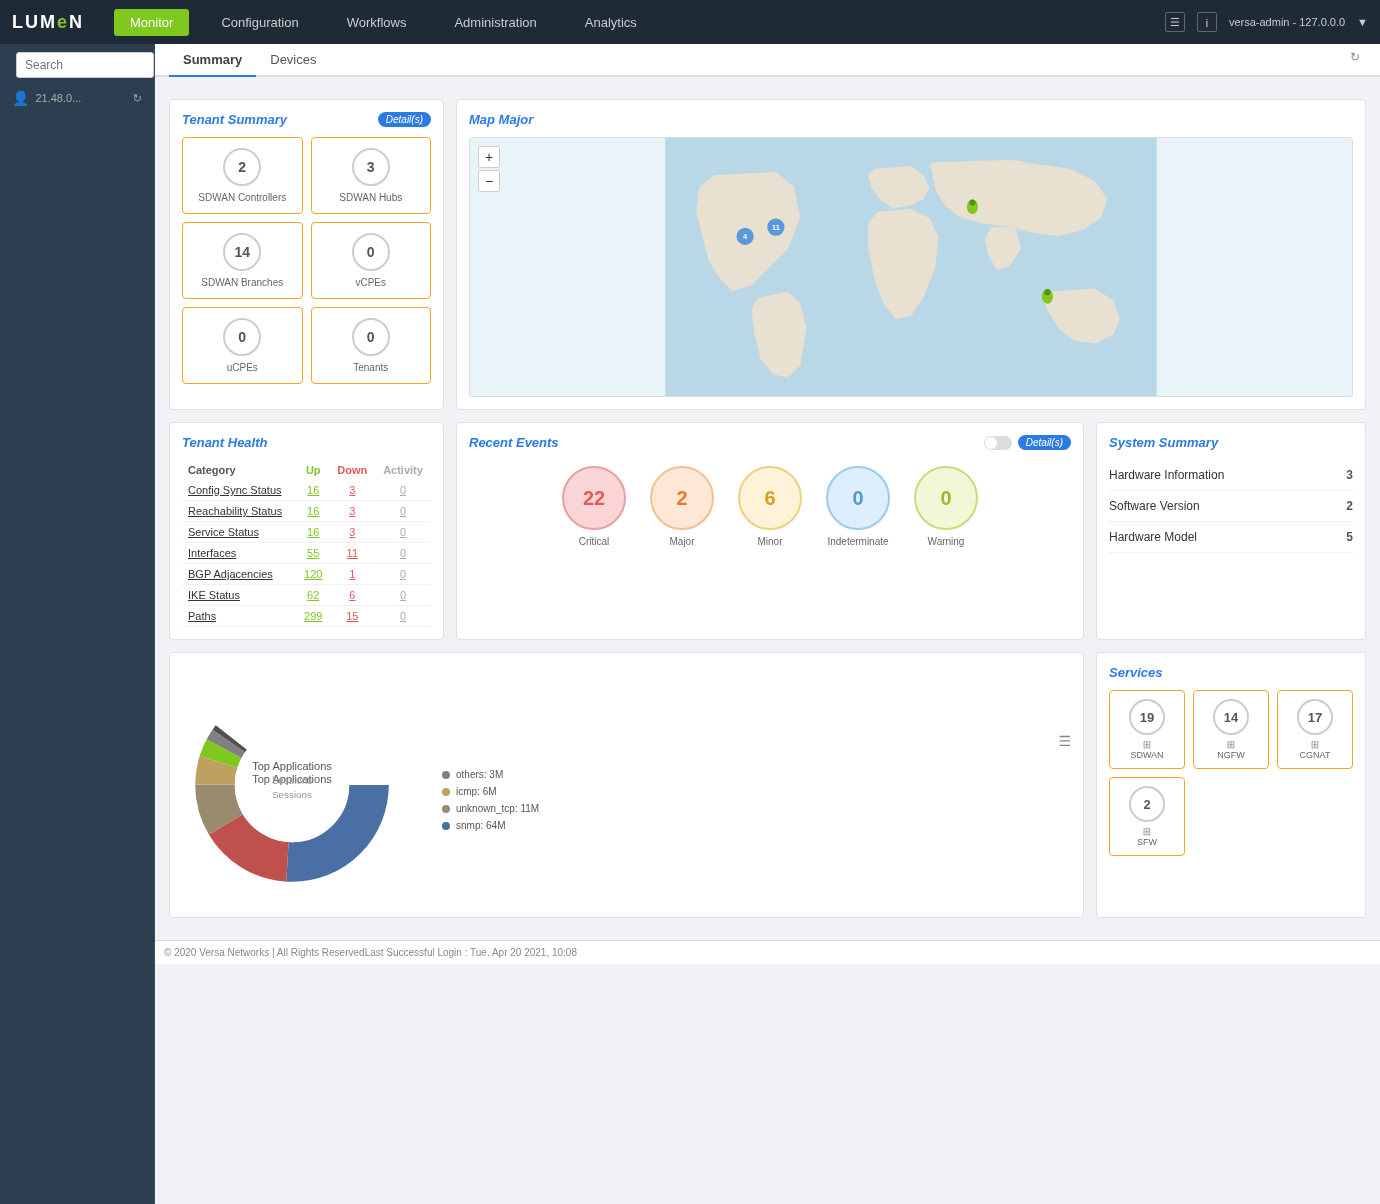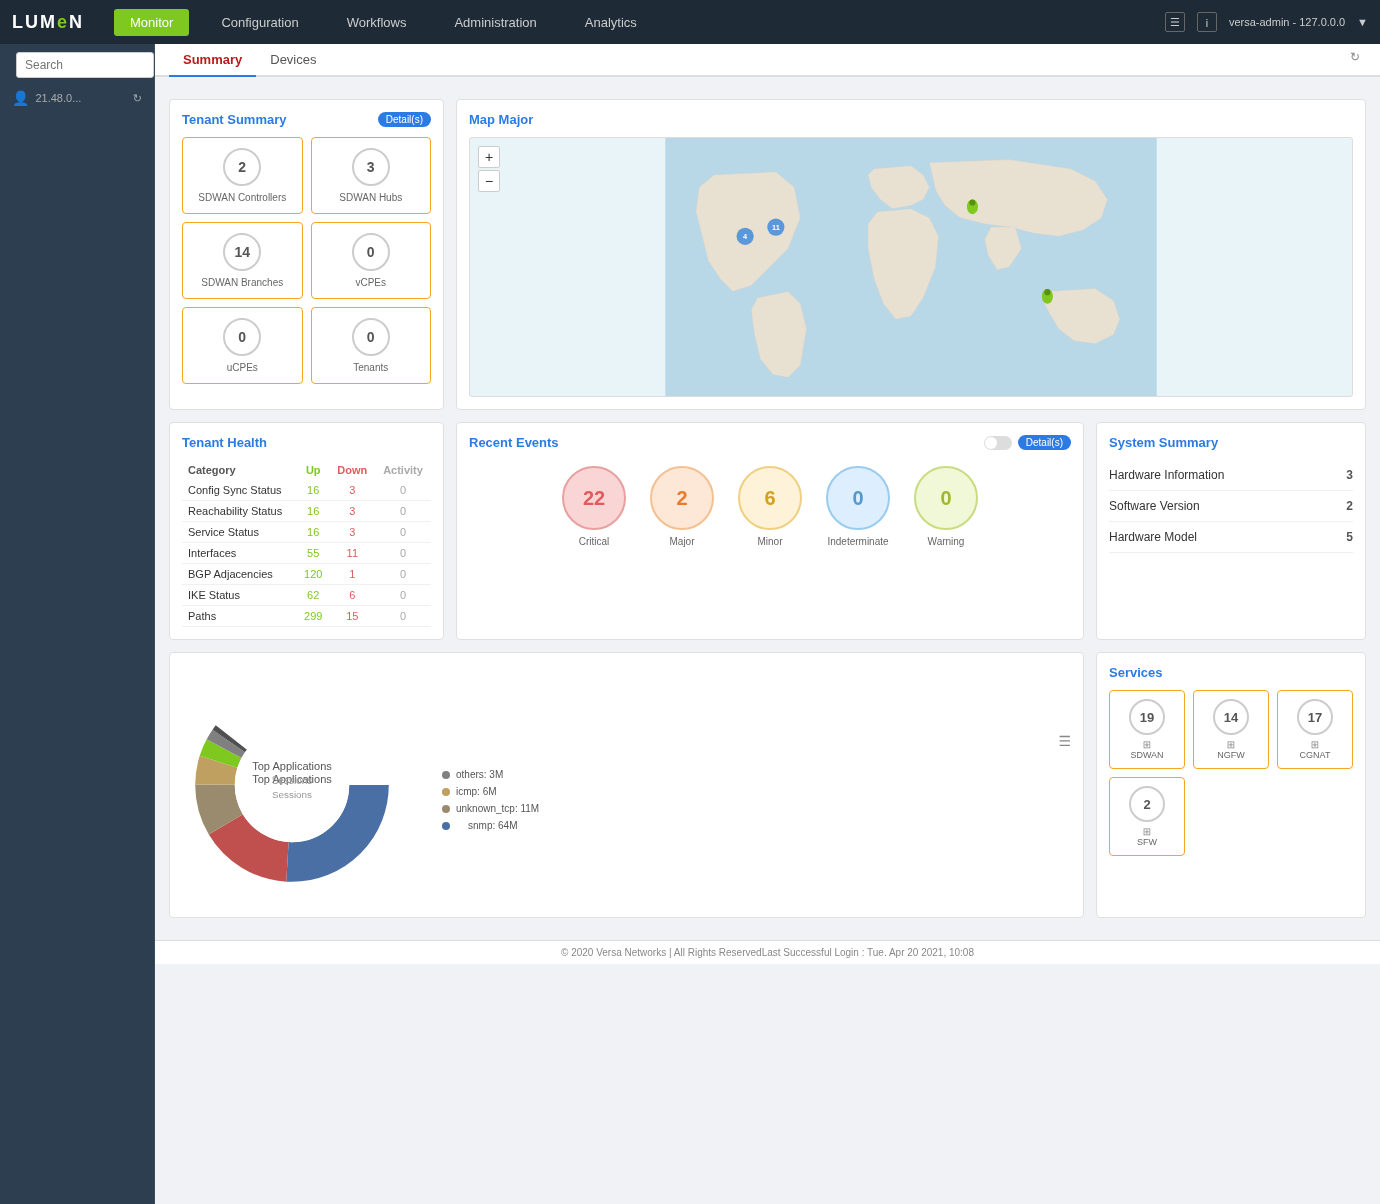--- a/index.html
+++ b/index.html
@@ -25,50 +25,50 @@
     .sidebar-user-icon { color: #7ec820; font-size: 14px; }
     .sidebar-refresh { margin-left: auto; cursor: pointer; color: #aaa; }
 
     
     .content { flex: 1; padding: 0; overflow-y: auto; background: #f0f2f5; }
     .content-inner { padding: 10px 14px; }
 
     
     .tabs { display: flex; gap: 0; border-bottom: 2px solid #ddd; margin-bottom: 12px; background: #fff; padding: 0 14px; }
     .tab { padding: 8px 14px; cursor: pointer; font-size: 13px; color: #555; border-bottom: 2px solid transparent; margin-bottom: -2px; }
-    .tab.active { color: #b91c1c; border-bottom-color: #2c7be5; font-weight: bold; text-align: center; }
+    .tab.active { color: #404040; border-bottom-color: #2c7be5; font-weight: bold; text-align: center; }
 
     
     .row { display: flex; gap: 12px; margin-bottom: 12px; }
 
     .panel { background: #fff; border-radius: 4px; border: 1px solid #e0e0e0; padding: 12px; }
 
     
     .tenant-summary { flex: 0 0 275px; }
-    .panel-header { display: flex; justify-content: space-between; align-items: center; margin-bottom: 10px; }
+    .panel-header { display: flex; justify-content: space-between; align-items: center; margin-bottom: 10px; font-style: italic; }
     .panel-title { color: #2c7be5; font-size: 13px; font-weight: bold; }
     .detail-btn { background: #2c7be5; color: #fff; padding: 2px 8px; border-radius: 10px; font-size: 10px; cursor: pointer; }
 
     .summary-grid { display: grid; grid-template-columns: 1fr 1fr; gap: 8px; }
     .summary-card { border: 1px solid #f5a623; border-radius: 4px; padding: 10px; text-align: center; }
     .summary-card-num { width: 38px; height: 38px; border: 2px solid #ccc; border-radius: 50%; display: flex; align-items: center; justify-content: center; margin: 0 auto 6px; font-size: 14px; font-weight: bold; color: #555; }
     .summary-card-label { font-size: 10px; color: #666; }
 
     
     .map-view { flex: 1; }
     .map-container { background: #e8f4f8; border: 1px solid #ddd; border-radius: 3px; height: 260px; position: relative; overflow: hidden; }
     .map-controls { position: absolute; top: 8px; left: 8px; display: flex; flex-direction: column; gap: 2px; z-index: 2; }
     .map-btn { width: 22px; height: 22px; background: #fff; border: 1px solid #ccc; border-radius: 2px; cursor: pointer; font-size: 14px; display: flex; align-items: center; justify-content: center; }
     .map-svg { width: 100%; height: 100%; }
 
     
     .tenant-health { flex: 0 0 275px; }
     .health-table { width: 100%; border-collapse: collapse; }
     .health-table th { font-size: 11px; font-weight: bold; padding: 4px 6px; }
-    .health-table td { font-size: 11px; padding: 4px 6px; border-bottom: 1px solid #f0f0f0; }
+    .health-table td { font-size: 11px; padding: 4px 6px; border-bottom: 1px solid #f0f0f0; text-decoration: underline; }
     .col-up { color: #7ec820; text-align: center; }
     .col-down { color: #e05c5c; text-align: center; }
     .col-disabled { color: #aaa; text-align: center; }
     .th-up { color: #7ec820; text-align: center; }
     .th-down { color: #e05c5c; text-align: center; }
     .th-disabled { color: #aaa; text-align: center; }
 
     
     .recent-events { flex: 1; }
     .events-circles { display: flex; justify-content: center; gap: 24px; margin-top: 16px; flex-wrap: wrap; }
@@ -100,21 +100,21 @@
 
     
     .services { flex: 0 0 270px; }
     .services-grid { display: grid; grid-template-columns: repeat(3, 1fr); gap: 8px; margin-top: 8px; }
     .service-card { border: 1px solid #f5a623; border-radius: 4px; padding: 8px; text-align: center; }
     .service-num { width: 36px; height: 36px; border: 2px solid #ccc; border-radius: 50%; display: flex; align-items: center; justify-content: center; margin: 0 auto 4px; font-size: 13px; font-weight: bold; color: #555; }
     .service-label { font-size: 9px; color: #666; }
     .service-icon { font-size: 10px; color: #888; }
 
     
-    .footer { background: #fff; border-top: 1px solid #ddd; padding: 6px 24px; display: flex; justify-content: center; font-size: 10px; color: #888; }
+    .footer { background: #fff; border-top: 1px solid #ddd; padding: 6px 9px; display: flex; justify-content: flex-start; font-size: 10px; color: #888; }
   </style>
 </head>
 <body>
 
 <div class="top-nav">
   <div class="logo">LUM<span>e</span>N</div>
   <div class="nav-menu">
     <div class="nav-item active">Monitor</div>
     <div class="nav-item">Configuration</div>
     <div class="nav-item">Workflows</div>
@@ -384,21 +384,21 @@
                   <span>others: 3M</span>
                 </div>
                 <div style="font-size:10px; color:#555; margin-bottom:6px; display:flex; align-items:center; gap:6px;">
                   <span style="display:inline-block; width:8px; height:8px; border-radius:50%; background:#c0a060;"></span>
                   <span>icmp: 6M</span>
                 </div>
                 <div style="font-size:10px; color:#555; margin-bottom:6px; display:flex; align-items:center; gap:6px;">
                   <span style="display:inline-block; width:8px; height:8px; border-radius:50%; background:#9b8b6e;"></span>
                   <span>unknown_tcp: 11M</span>
                 </div>
-                <div style="font-size:10px; color:#555; margin-bottom:6px; display:flex; align-items:center; gap:18px;">
+                <div style="font-size:10px; color:#555; margin-bottom:6px; display:flex; align-items:center; gap:6px;">
                   <span style="display:inline-block; width:8px; height:8px; border-radius:50%; background:#4a6fa5;"></span>
                   <span>snmp: 64M</span>
                 </div>
               </div>
             </div>
           </div>
         </div>
 
         <div class="panel services">
           <div class="panel-header">

